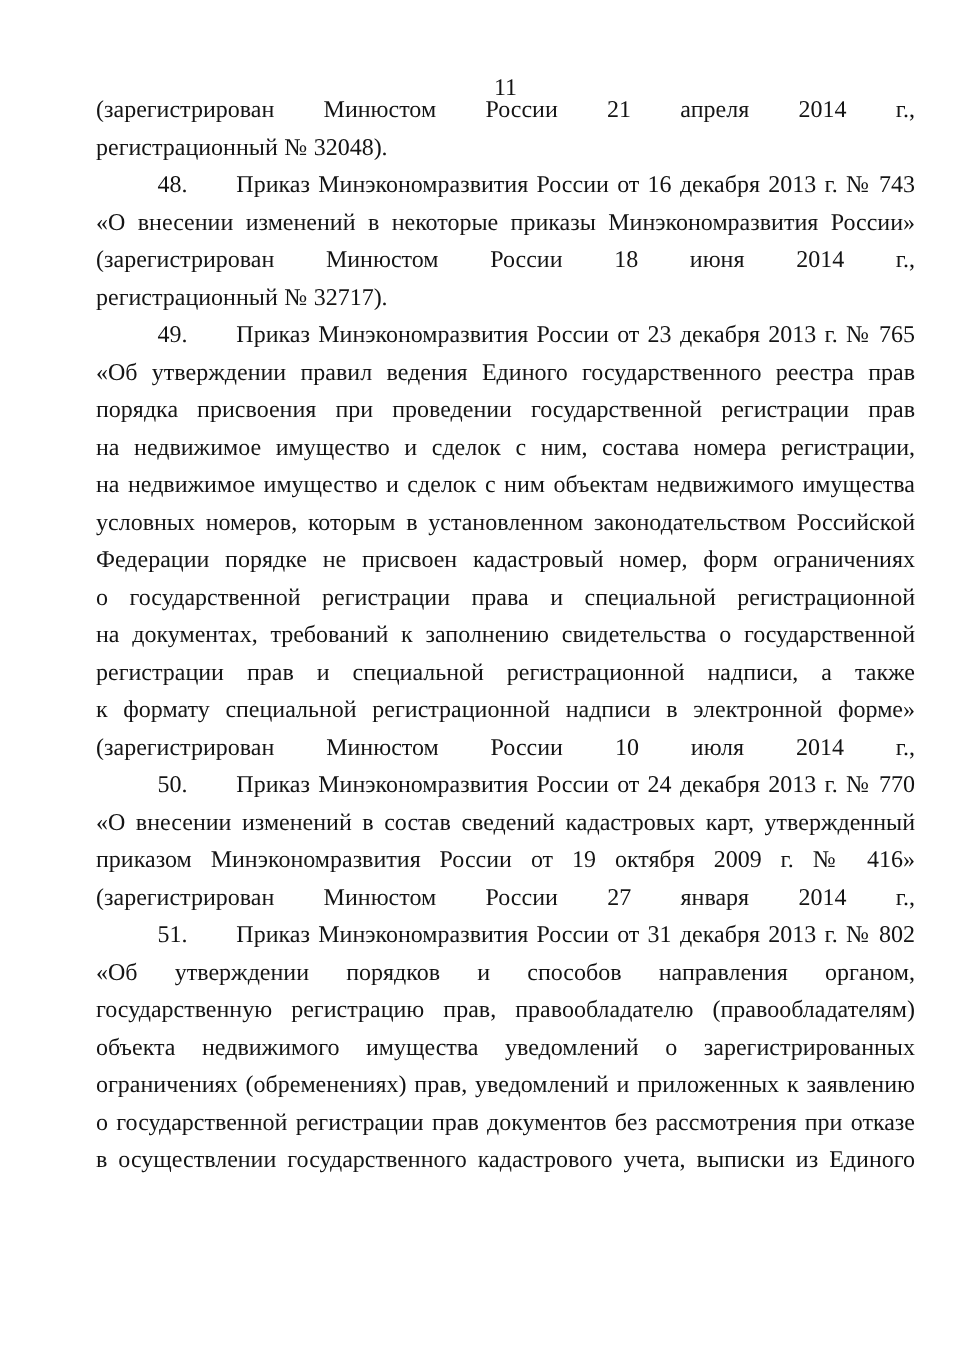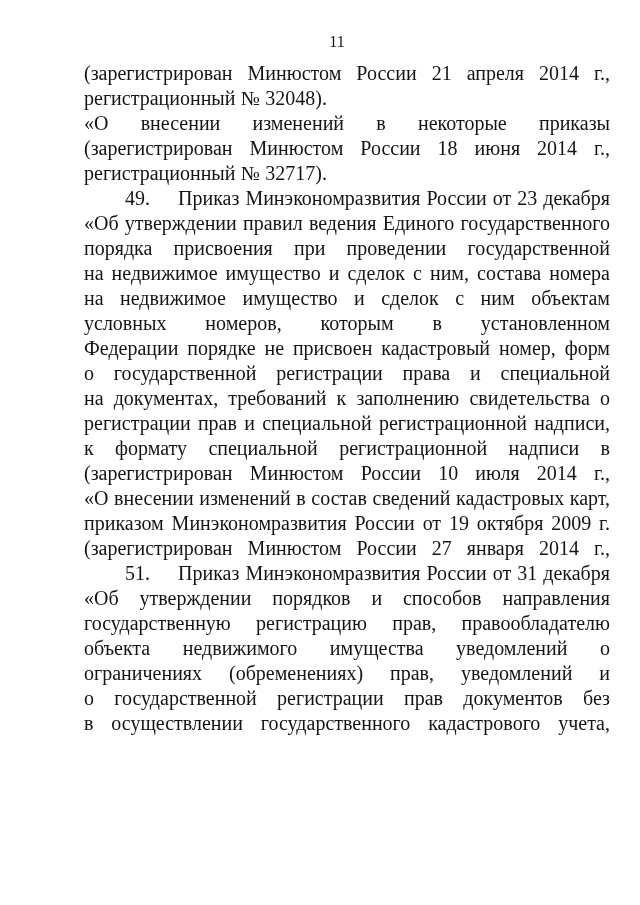--- a/index.html
+++ b/index.html
@@ -14,46 +14,45 @@
     font-family: "Liberation Serif", "DejaVu Serif", serif;
     overflow: hidden;
   }
   .page {
     position: absolute;
     inset: 0;
     color: #141414;
   }
   .page-number {
     position: absolute;
-    top: 29px;
+    top: 46px;
     left: 64px;
     width: 546px;
     text-align: center;
     font-size: 16px;
     line-height: 25px;
   }
   .body-text {
     position: absolute;
     top: 61px;
     left: 64px;
     width: 546px;
   }
   .paragraph {
     margin: 0;
     padding: 0;
   }
   .line {
-    font-size: 20px;
+    font-size: 16px;
     line-height: 25px;
     height: 25px;
     overflow: hidden;
     text-align: justify;
     text-align-last: justify;
     word-spacing: 0.02em;
-    margin-left: 20px;
   }
   .line.last {
     text-align-last: left;
   }
   .line.indent {
     text-indent: 41px;
   }
   .item-num {
     display: inline-block;
     min-width: 47px;
@@ -64,39 +63,41 @@
 <body>
 
 <div class="page">
   <div class="page-number">11</div>
   <div class="body-text" id="doc-body">
       <div class="paragraph">
         <div class="line">(зарегистрирован Минюстом России 21 апреля 2014 г.,</div>
         <div class="line last">регистрационный № 32048).</div>
       </div>
       <div class="paragraph">
+        <div class="line indent"><span class="item-num">48.</span> Приказ Минэкономразвития России от 16 декабря 2013 г. № 743</div>
         <div class="line">«О внесении изменений в некоторые приказы Минэкономразвития России»</div>
         <div class="line">(зарегистрирован Минюстом России 18 июня 2014 г.,</div>
         <div class="line last">регистрационный № 32717).</div>
       </div>
       <div class="paragraph">
         <div class="line indent"><span class="item-num">49.</span> Приказ Минэкономразвития России от 23 декабря 2013 г. № 765</div>
         <div class="line">«Об утверждении правил ведения Единого государственного реестра прав</div>
         <div class="line">порядка присвоения при проведении государственной регистрации прав</div>
         <div class="line">на недвижимое имущество и сделок с ним, состава номера регистрации,</div>
         <div class="line">на недвижимое имущество и сделок с ним объектам недвижимого имущества</div>
         <div class="line">условных номеров, которым в установленном законодательством Российской</div>
         <div class="line">Федерации порядке не присвоен кадастровый номер, форм ограничениях</div>
         <div class="line">о государственной регистрации права и специальной регистрационной надписи</div>
         <div class="line">на документах, требований к заполнению свидетельства о государственной</div>
         <div class="line">регистрации прав и специальной регистрационной надписи, а также требований</div>
         <div class="line">к формату специальной регистрационной надписи в электронной форме»</div>
         <div class="line">(зарегистрирован Минюстом России 10 июля 2014 г.,</div>
       </div>
       <div class="paragraph">
+        <div class="line indent"><span class="item-num">50.</span> Приказ Минэкономразвития России от 24 декабря 2013 г. № 770</div>
         <div class="line">«О внесении изменений в состав сведений кадастровых карт, утвержденный</div>
         <div class="line">приказом Минэкономразвития России от 19 октября 2009 г. № 416»</div>
         <div class="line">(зарегистрирован Минюстом России 27 января 2014 г.,</div>
       </div>
       <div class="paragraph">
         <div class="line indent"><span class="item-num">51.</span> Приказ Минэкономразвития России от 31 декабря 2013 г. № 802</div>
         <div class="line">«Об утверждении порядков и способов направления органом, осуществляющим</div>
         <div class="line">государственную регистрацию прав, правообладателю (правообладателям)</div>
         <div class="line">объекта недвижимого имущества уведомлений о зарегистрированных</div>
         <div class="line">ограничениях (обременениях) прав, уведомлений и приложенных к заявлению</div>

